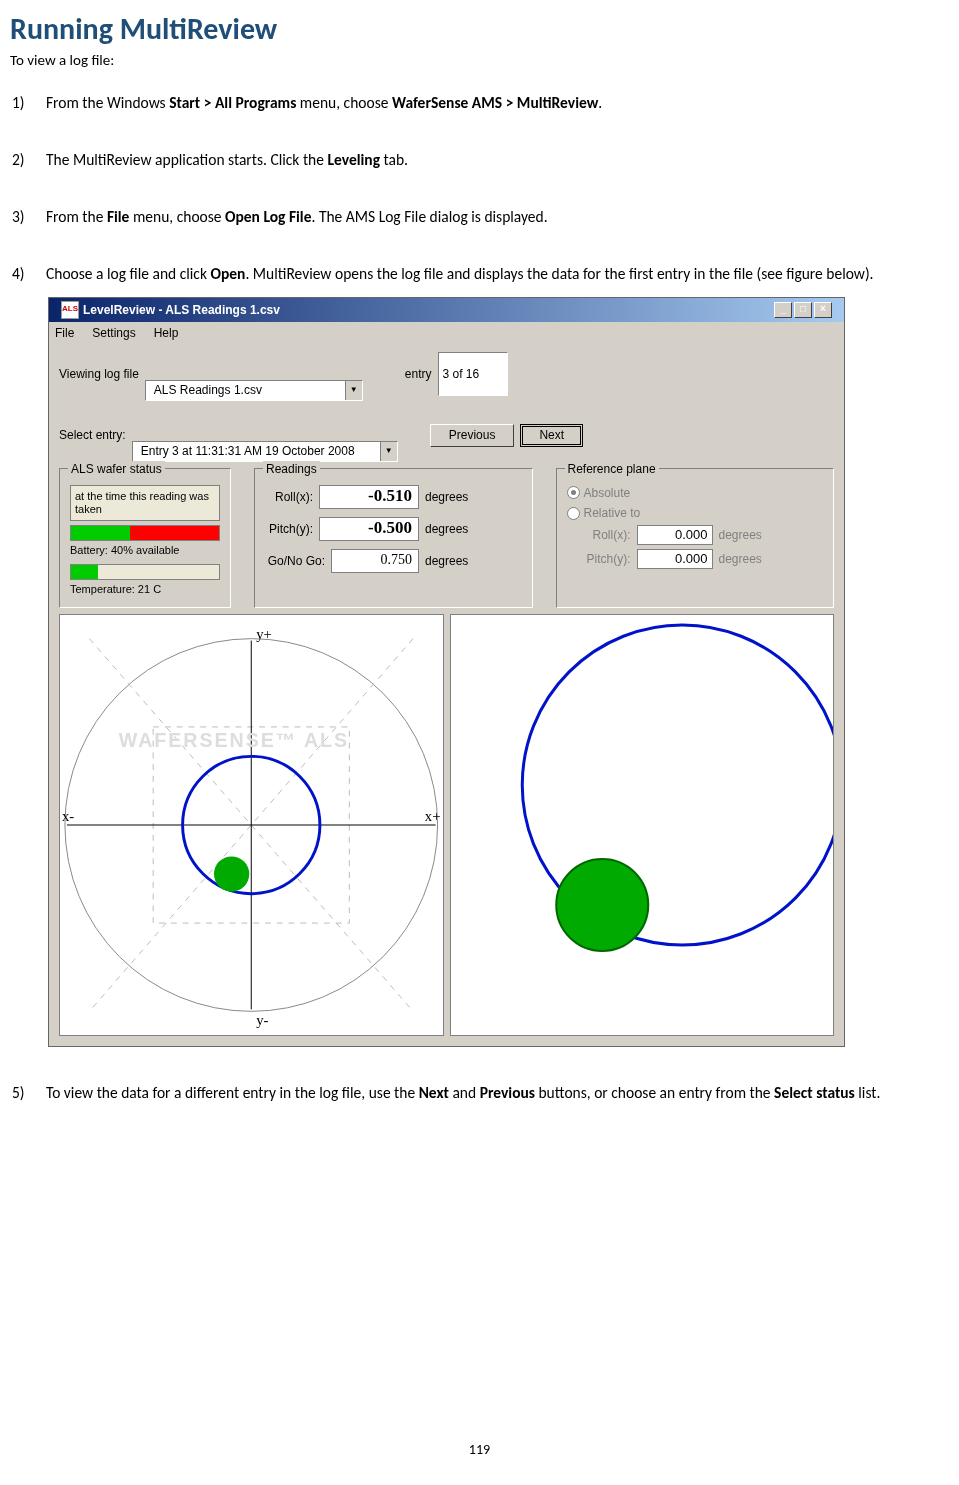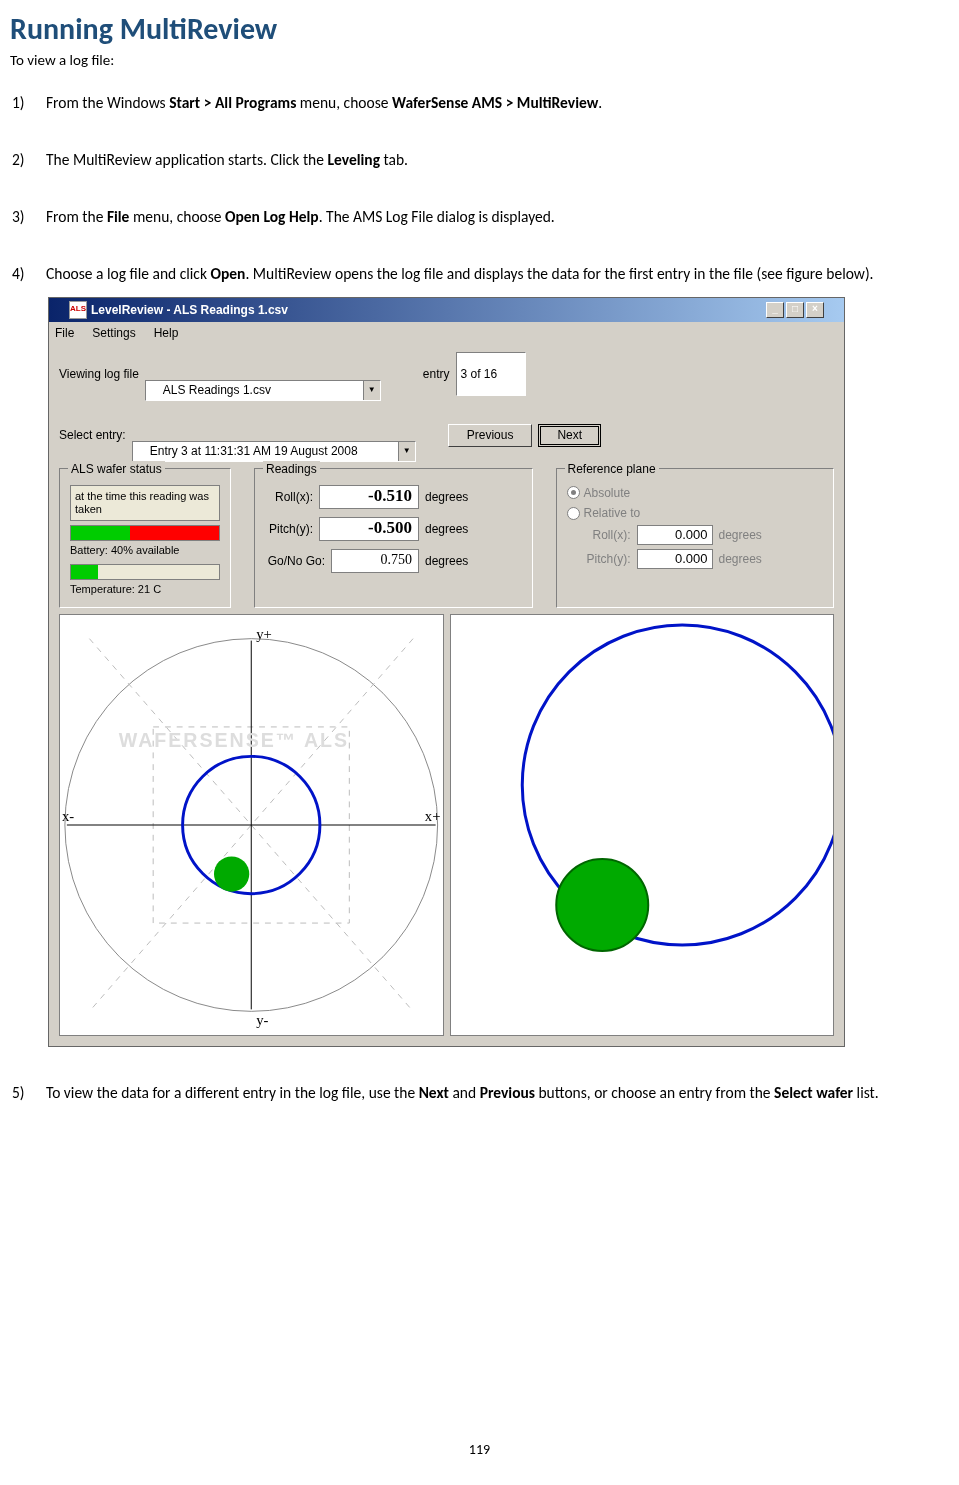--- a/index.html
+++ b/index.html
@@ -3,30 +3,30 @@
 <meta charset="utf-8">
 <style>
 body { font-family: Calibri, Arial, sans-serif; color:#000; margin:0; padding:10px 10px 40px 10px; width:939px; }
 .heading { color:#1F4E79; font-size:30px; font-weight:bold; margin:0 0 4px 0; }
 .intro { font-size:15px; margin-bottom:24px; }
 ol.steps { list-style:none; padding:0; margin:0; counter-reset:step; }
 ol.steps > li { position:relative; padding-left:36px; margin-bottom:36px; font-size:15.5px; line-height:1.35; }
 ol.steps > li::before { counter-increment:step; content:counter(step) ")"; position:absolute; left:2px; }
 .bold { font-weight:bold;margin-top:44px; }
 .figure { border:1px solid #666; width:795px; margin:12px 0 0 2px; background:#d4d0c8; font-family:Tahoma,Arial,sans-serif; color:#000; }
-.titlebar { background:linear-gradient(to right,#0a246a,#a6caf0); color:#fff; font-weight:bold; font-size:12px; padding:3px 20px; display:flex; align-items:center; }
+.titlebar { background:linear-gradient(to right,#0a246a,#a6caf0); color:#fff; font-weight:bold; font-size:12px; padding:3px 12px; display:flex; align-items:center; }
 .titlebar .ticon { width:16px; height:16px; background:#fff; border:1px solid #999; margin-right:4px; display:inline-flex; align-items:center; justify-content:center; font-size:8px; color:#c00; }
 .tb-spacer { flex:1; }
 .winbtns { display:flex; gap:2px; }
 .winbtn { width:16px; height:14px; background:#d4d0c8; border:1px solid #fff; border-right-color:#404040; border-bottom-color:#404040; font-size:10px; line-height:12px; text-align:center; font-family:Arial; font-weight:bold; cursor:default; }
 .menubar { background:#d4d0c8; font-size:12px; padding:3px 6px; display:flex; gap:18px; }
 .menubar span { cursor:default; }
 .toolrow { display:flex; align-items:center; gap:6px; font-size:12px; padding:4px 10px; }
 .toolrow .lbl { white-space:nowrap; }
-.sel { background:#fff; border:1px solid #808080; border-right-color:#fff; border-bottom-color:#fff; height:19px; display:flex; align-items:center; padding:0 17px; font-size:12px; position:relative;margin-top:32px; }
+.sel { background:#fff; border:1px solid #808080; border-right-color:#fff; border-bottom-color:#fff; height:19px; display:flex; align-items:center; padding:0 8px; font-size:12px; position:relative;margin-top:32px; }
 .sel .dd { position:absolute; right:0; top:0; width:16px; height:100%; background:#d4d0c8; border-left:1px solid #808080; display:flex; align-items:center; justify-content:center; font-size:8px; }
 .ebox { background:#fff; border:1px solid #808080; border-right-color:#fff; border-bottom-color:#fff; height:18px; padding:12px 4px; font-size:12px; display:flex; align-items:center; min-width:60px; }
 .btn { background:#d4d0c8; border:1px solid #fff; border-right-color:#404040; border-bottom-color:#404040; height:21px; padding:0 18px; font-size:12px; display:inline-flex; align-items:center; justify-content:center; cursor:default; }
 .btn.focus { outline:1px solid #000; outline-offset:-3px; border:1px solid #000; }
 .panels { display:flex; gap:23px; padding:2px 10px 6px 10px; }
 .grp { border:1px solid #808080; border-right-color:#fff; border-bottom-color:#fff; position:relative; padding:16px 10px 10px 10px; font-size:12px; background:#d4d0c8; }
 .grp .glabel { position:absolute; top:-8px; left:8px; background:#d4d0c8; padding:0 3px; font-size:12px; }
 .status-box { width:150px; }
 .status-text { border:1px solid #808080; background:#ece9d8; padding:4px; font-size:11px; line-height:1.2; margin-bottom:4px; }
 .bar-row { display:flex; align-items:center; margin-bottom:2px; }
@@ -56,21 +56,21 @@
 <div class="intro">To view a log file:</div>
 
 <ol class="steps">
   <li>
     <span>From the Windows </span><span class="bold">Start &gt; All Programs</span><span> menu, choose </span><span class="bold">WaferSense AMS &gt; MultiReview</span><span>.</span>
   </li>
   <li>
     <span>The MultiReview application starts. Click the </span><span class="bold">Leveling</span><span> tab.</span>
   </li>
   <li>
-    <span>From the </span><span class="bold">File</span><span> menu, choose </span><span class="bold">Open Log Help</span><span>. The AMS Log File dialog is displayed.</span>
+    <span>From the </span><span class="bold">File</span><span> menu, choose </span><span class="bold">Open Log File</span><span>. The AMS Log File dialog is displayed.</span>
   </li>
   <li>
     <span>Choose a log file and click </span><span class="bold">Open</span><span>. MultiReview opens the log file and displays the data for the first entry in the file (see figure below).</span>
 
     
     <div class="figure">
       <div class="titlebar">
         <span class="ticon">ALS</span>
         <span>LevelReview - ALS Readings 1.csv</span>
         <span class="tb-spacer"></span>
@@ -95,21 +95,21 @@
         <span style="width:30px"></span>
         <span class="lbl">entry</span>
         <div class="ebox">
             <span>3 of 16</span>
           </div>
       </div>
 
       <div class="toolrow">
         <span class="lbl">Select entry:</span>
         <div class="sel" style="width:248px">
-          <span>Entry 3 at 11:31:31 AM 19 August 2008</span>
+          <span>Entry 3 at 11:31:31 AM 19 October 2008</span>
           <span class="dd">▼</span>
         </div>
         <span style="width:20px"></span>
         <div class="btn">
             <span>Previous</span>
           </div>
         <div class="btn focus">
             <span>Next</span>
           </div>
       </div>
@@ -198,17 +198,17 @@
         <div class="chart">
           <svg width="100%" height="100%" viewBox="0 0 380 420">
             <circle cx="230" cy="170" r="160" fill="none" stroke="#0013c8" stroke-width="3"></circle>
             <circle cx="150" cy="290" r="46" fill="#0a0" stroke="#060" stroke-width="2"></circle>
           </svg>
         </div>
       </div>
     </div>
   </li>
   <li>
-    <span>To view the data for a different entry in the log file, use the </span><span class="bold">Next</span><span> and </span><span class="bold">Previous</span><span> buttons, or choose an entry from the </span><span class="bold">Select wafer</span><span> list.</span>
+    <span>To view the data for a different entry in the log file, use the </span><span class="bold">Next</span><span> and </span><span class="bold">Previous</span><span> buttons, or choose an entry from the </span><span class="bold">Select status</span><span> list.</span>
   </li>
 </ol>
 
 <div class="page-num">119</div>
 
 </body></html>

